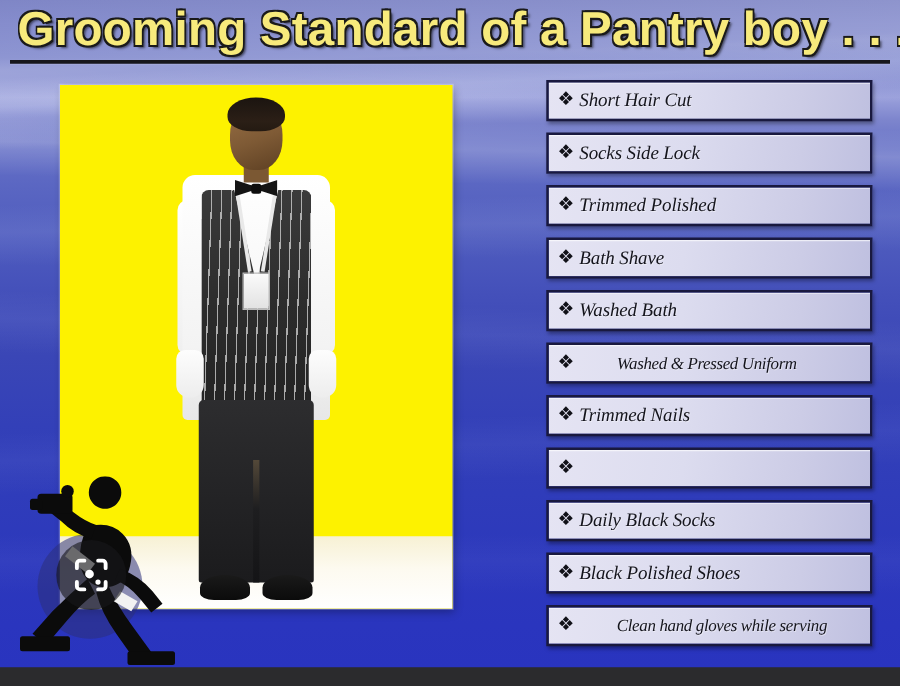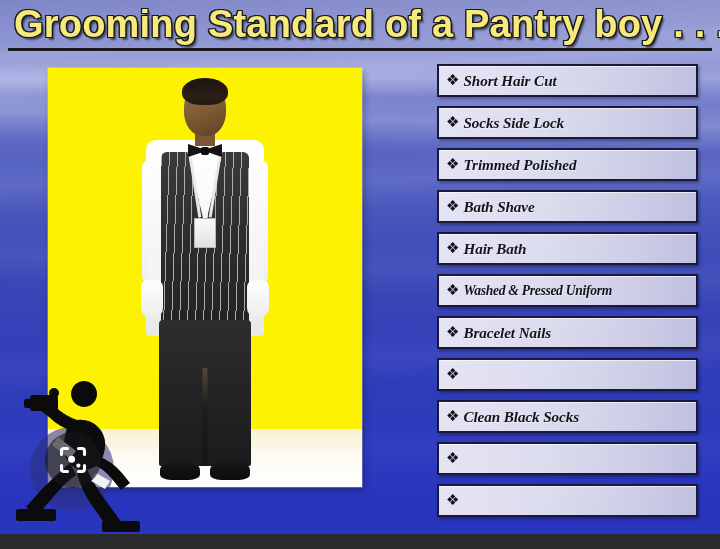--- a/index.html
+++ b/index.html
@@ -211,30 +211,30 @@
     flex:0 0 auto;
     font-size:15px;
     line-height:1;
     color:#111118;
     margin-right:4px;
     transform:translateY(-1px);
   }
   .bullet-text {
     font-family:"Liberation Serif", serif;
     font-style:italic;
-    font-weight:bold;
+    font-weight:normal;
     font-size:15.2px;
     line-height:1;
     color:#14141c;
     white-space:nowrap;
     letter-spacing:-0.1px;
     text-shadow:0.6px 0.6px 0 rgba(255,255,255,0.45);
   }
   .bullet-box:last-child { margin-bottom:0; }
-  .bullet-box.tight .bullet-text { font-size:13.6px; letter-spacing:-0.3px; }
+  .bullet-box.tight .bullet-text { font-size:13.6px; letter-spacing:-0.3px;margin-left:30px; }
 </style>
 </head>
 <body>
 
 <div id="slide">
 
   <div class="bg-base"></div>
   <div class="bg-streaks"></div>
   <div class="bg-bottombar"></div>
 
@@ -316,45 +316,47 @@
       <span class="bullet-text">Trimmed Polished</span>
     </div>
 
     <div class="bullet-box">
       <span class="bullet-glyph">❖</span>
       <span class="bullet-text">Bath Shave</span>
     </div>
 
     <div class="bullet-box">
       <span class="bullet-glyph">❖</span>
-      <span class="bullet-text">Hair Bath</span>
+      <span class="bullet-text">Washed Bath</span>
     </div>
 
     <div class="bullet-box tight">
       <span class="bullet-glyph">❖</span>
       <span class="bullet-text">Washed &amp; Pressed Uniform</span>
     </div>
 
     <div class="bullet-box">
       <span class="bullet-glyph">❖</span>
-      <span class="bullet-text">Bracelet Nails</span>
-    </div>
-
-    <div class="bullet-box">
-      <span class="bullet-glyph">❖</span>
-    </div>
-
-    <div class="bullet-box">
-      <span class="bullet-glyph">❖</span>
-      <span class="bullet-text">Clean Black Socks</span>
-    </div>
-
-    <div class="bullet-box">
-      <span class="bullet-glyph">❖</span>
+      <span class="bullet-text">Trimmed Nails</span>
+    </div>
+
+    <div class="bullet-box">
+      <span class="bullet-glyph">❖</span>
+    </div>
+
+    <div class="bullet-box">
+      <span class="bullet-glyph">❖</span>
+      <span class="bullet-text">Daily Black Socks</span>
+    </div>
+
+    <div class="bullet-box">
+      <span class="bullet-glyph">❖</span>
+      <span class="bullet-text">Black Polished Shoes</span>
     </div>
 
     <div class="bullet-box tight">
       <span class="bullet-glyph">❖</span>
+      <span class="bullet-text">Clean hand gloves while  serving</span>
     </div>
 
   </div>
 
 </div>
 
 </body></html>

